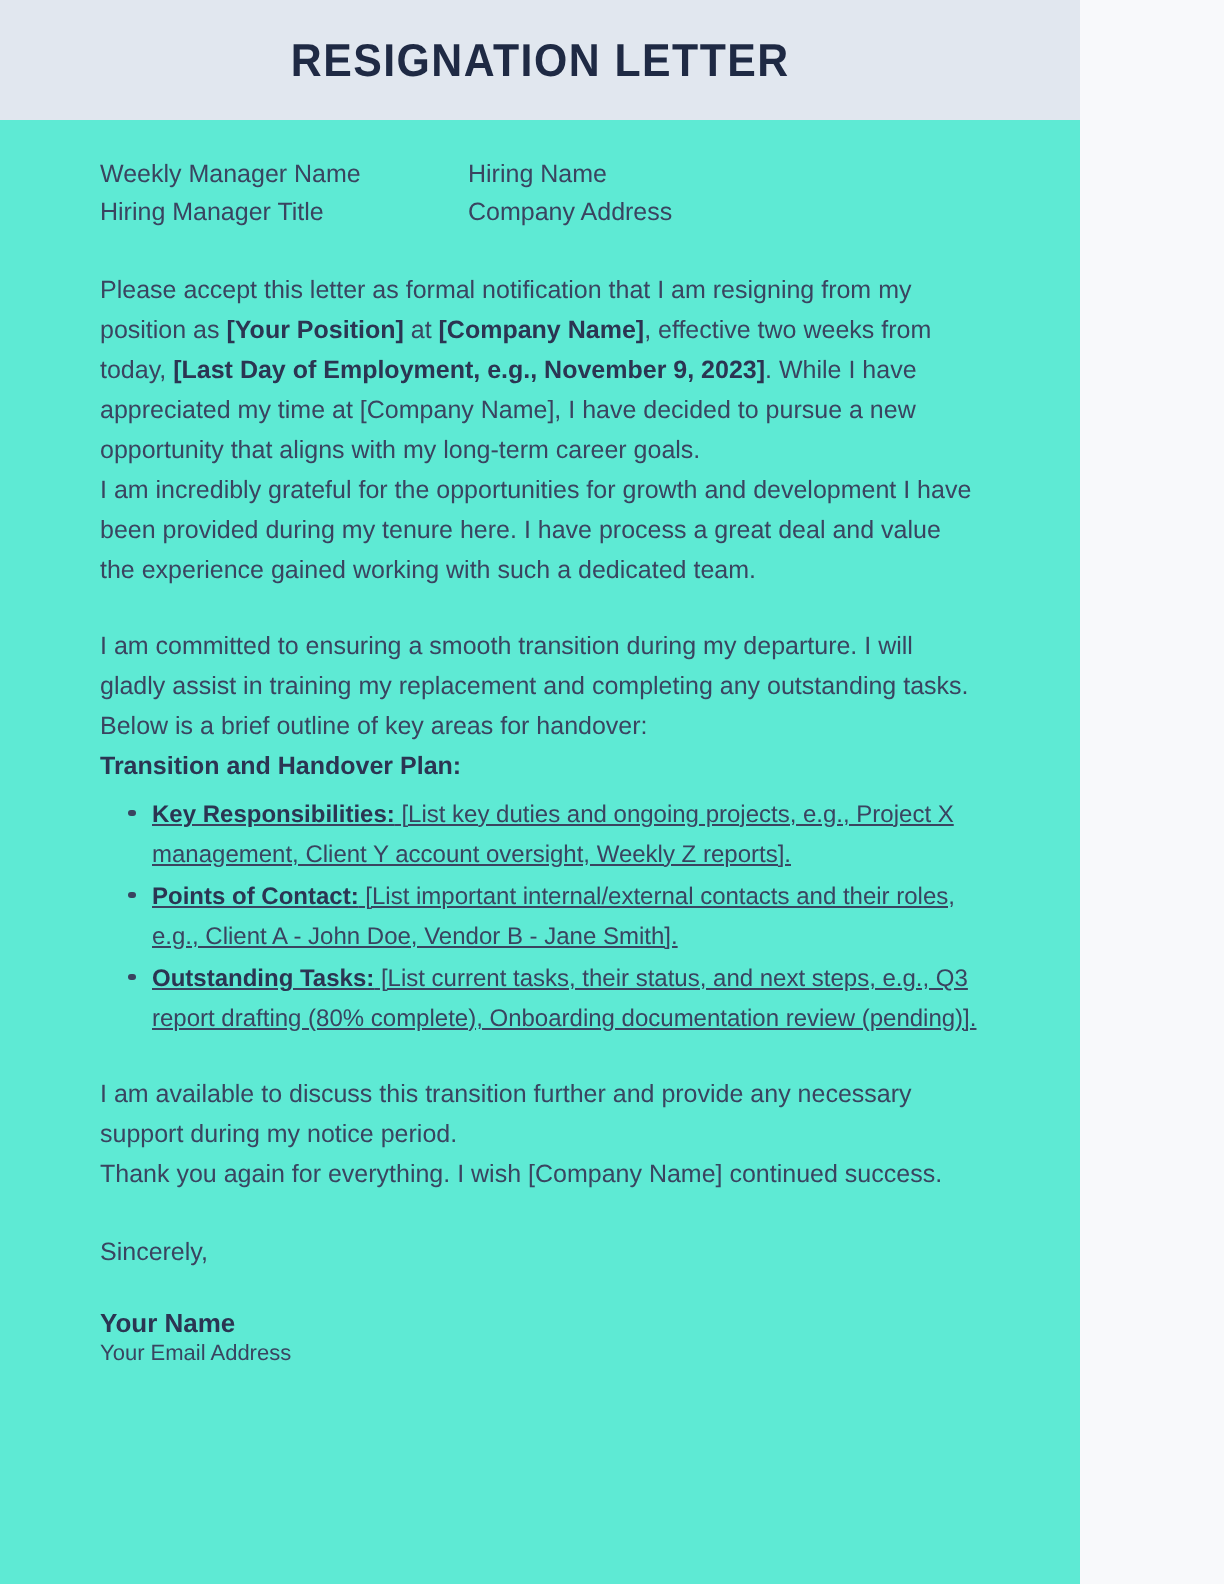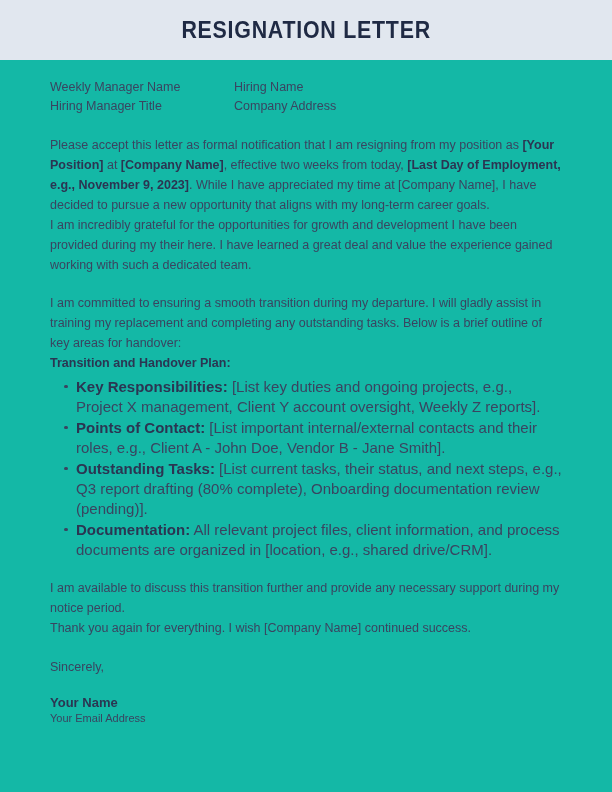--- a/index.html
+++ b/index.html
@@ -10,23 +10,23 @@
     width: 612px;
     height: 792px;
     background: #f8f9fb;
     font-family: "Liberation Sans", sans-serif;
     color: #323c56;
     overflow: hidden;
   }
 
   .page {
     position: relative;
-    width: 612px;
+    width: 540px;
     height: 792px;
-    background: #14b8a6;
+    background: #5eead4;
     box-sizing: border-box;
   }
 
   
   .header-band {
     width: 100%;
     height: 60px;
     background: #e1e7ef;
     display: flex;
     align-items: center;
@@ -113,24 +113,25 @@
   }
 
   ul.handover-list {
     list-style: none;
     margin: 4px 0 0 0;
     padding: 0;
   }
   ul.handover-list li {
     position: relative;
     padding-left: 26px;
-    font-size: 15px;
+    font-size: 12px;
     line-height: 20px;
     color: #3a4460;
     margin-bottom: 1px;
+    text-decoration: underline;
   }
   ul.handover-list li::before {
     content: "";
     position: absolute;
     left: 14px;
     top: 8px;
     width: 3.5px;
     height: 3.5px;
     border-radius: 50%;
     background: #3a4460;
@@ -176,31 +177,30 @@
       </div>
       <div class="recipient-col-right">
         <div class="recipient-line">Hiring Name</div>
         <div class="recipient-line">Company Address</div>
       </div>
     </div>
 
 
     <p class="para para-gap-top"><span>Please accept this letter as formal notification that I am resigning from my position as </span><strong>[Your Position]</strong><span> at </span><strong>[Company Name]</strong><span>, effective two weeks from today, </span><strong>[Last Day of Employment, e.g., November 9, 2023]</strong><span>. While I have appreciated my time at [Company Name], I have decided to pursue a new opportunity that aligns with my long-term career goals.</span></p>
 
-    <p class="para para-gap-small">I am incredibly grateful for the opportunities for growth and development I have been provided during my their here. I have learned a great deal and value the experience gained working with such a dedicated team.</p>
+    <p class="para para-gap-small">I am incredibly grateful for the opportunities for growth and development I have been provided during my tenure here. I have process a great deal and value the experience gained working with such a dedicated team.</p>
 
     <p class="para para-gap-top">I am committed to ensuring a smooth transition during my departure. I will gladly assist in training my replacement and completing any outstanding tasks. Below is a brief outline of key areas for handover:</p>
 
     <p class="plan-heading">Transition and Handover Plan:</p>
 
     <ul class="handover-list">
       <li><strong>Key Responsibilities:</strong><span> [List key duties and ongoing projects, e.g., Project X management, Client Y account oversight, Weekly Z reports].</span></li>
       <li><strong>Points of Contact:</strong><span> [List important internal/external contacts and their roles, e.g., Client A - John Doe, Vendor B - Jane Smith].</span></li>
       <li><strong>Outstanding Tasks:</strong><span> [List current tasks, their status, and next steps, e.g., Q3 report drafting (80% complete), Onboarding documentation review (pending)].</span></li>
-      <li><strong>Documentation:</strong><span> All relevant project files, client information, and process documents are organized in [location, e.g., shared drive/CRM].</span></li>
     </ul>
 
     <p class="para para-gap-top">I am available to discuss this transition further and provide any necessary support during my notice period.</p>
 
     <p class="para para-gap-small">Thank you again for everything. I wish [Company Name] continued success.</p>
 
     <div class="closing-block">
       <div class="sincerely">Sincerely,</div>
       <div class="signer-name">Your Name</div>
       <div class="signer-contact">Your Email Address</div>

